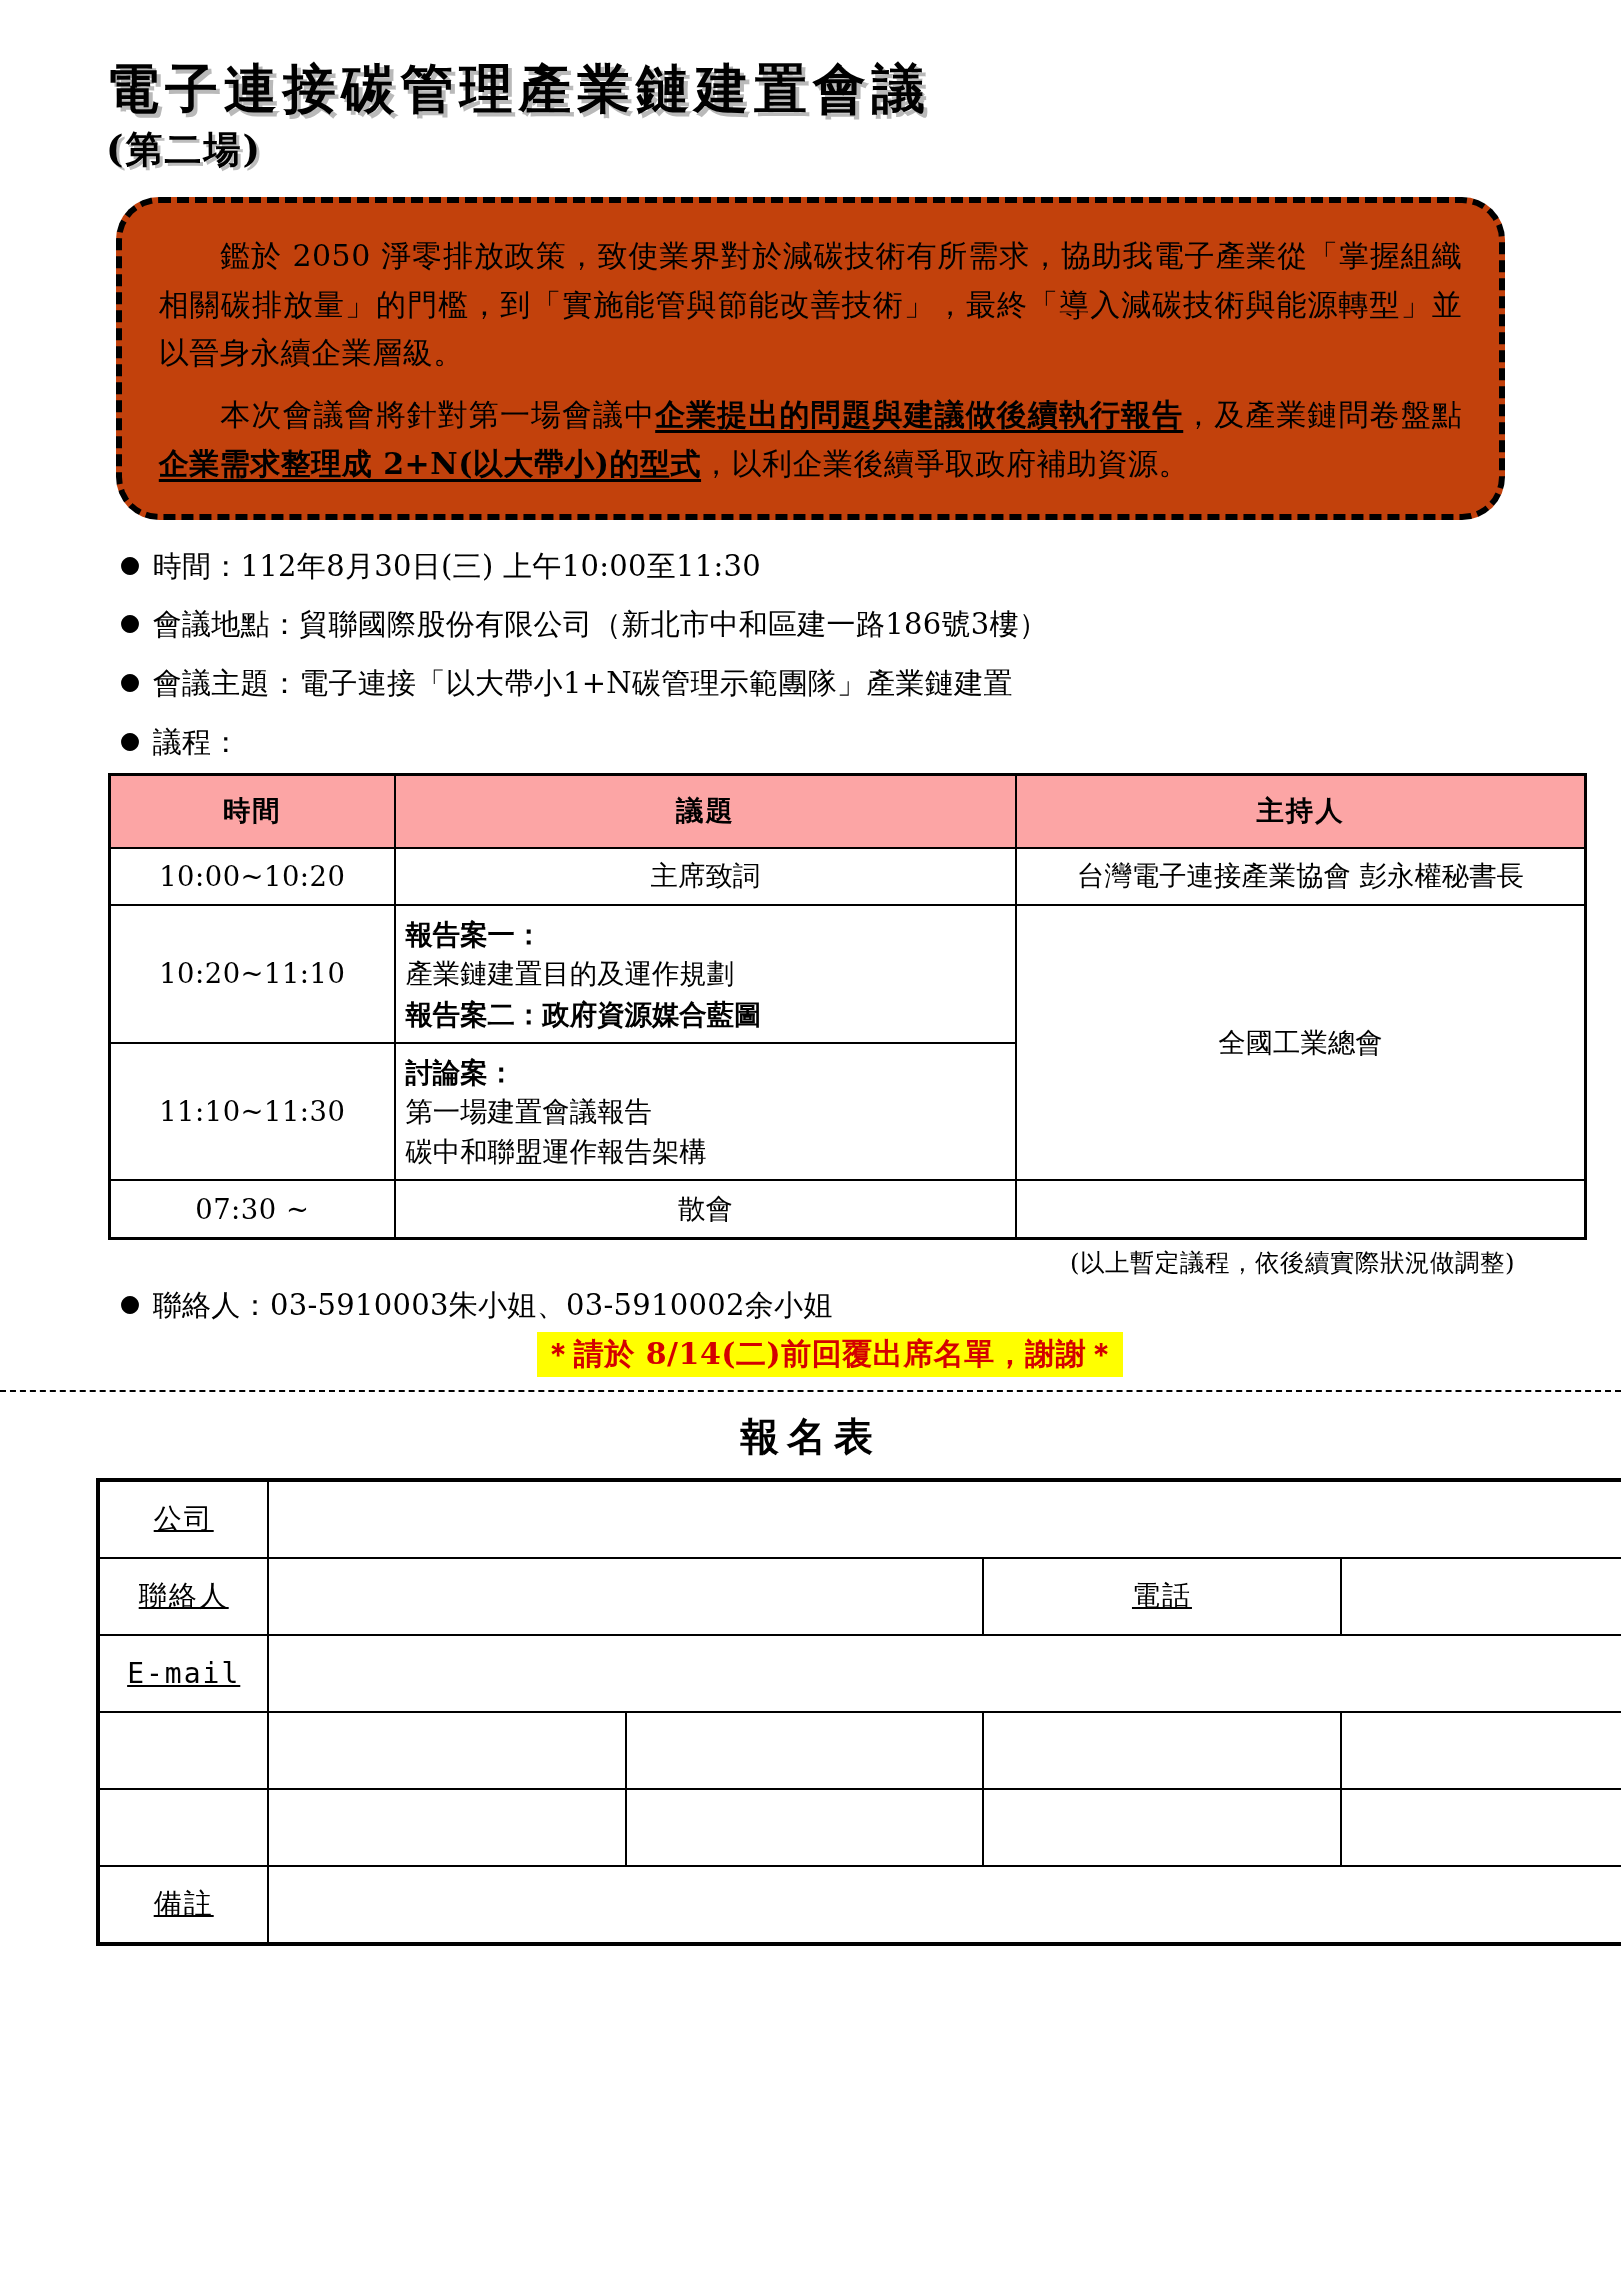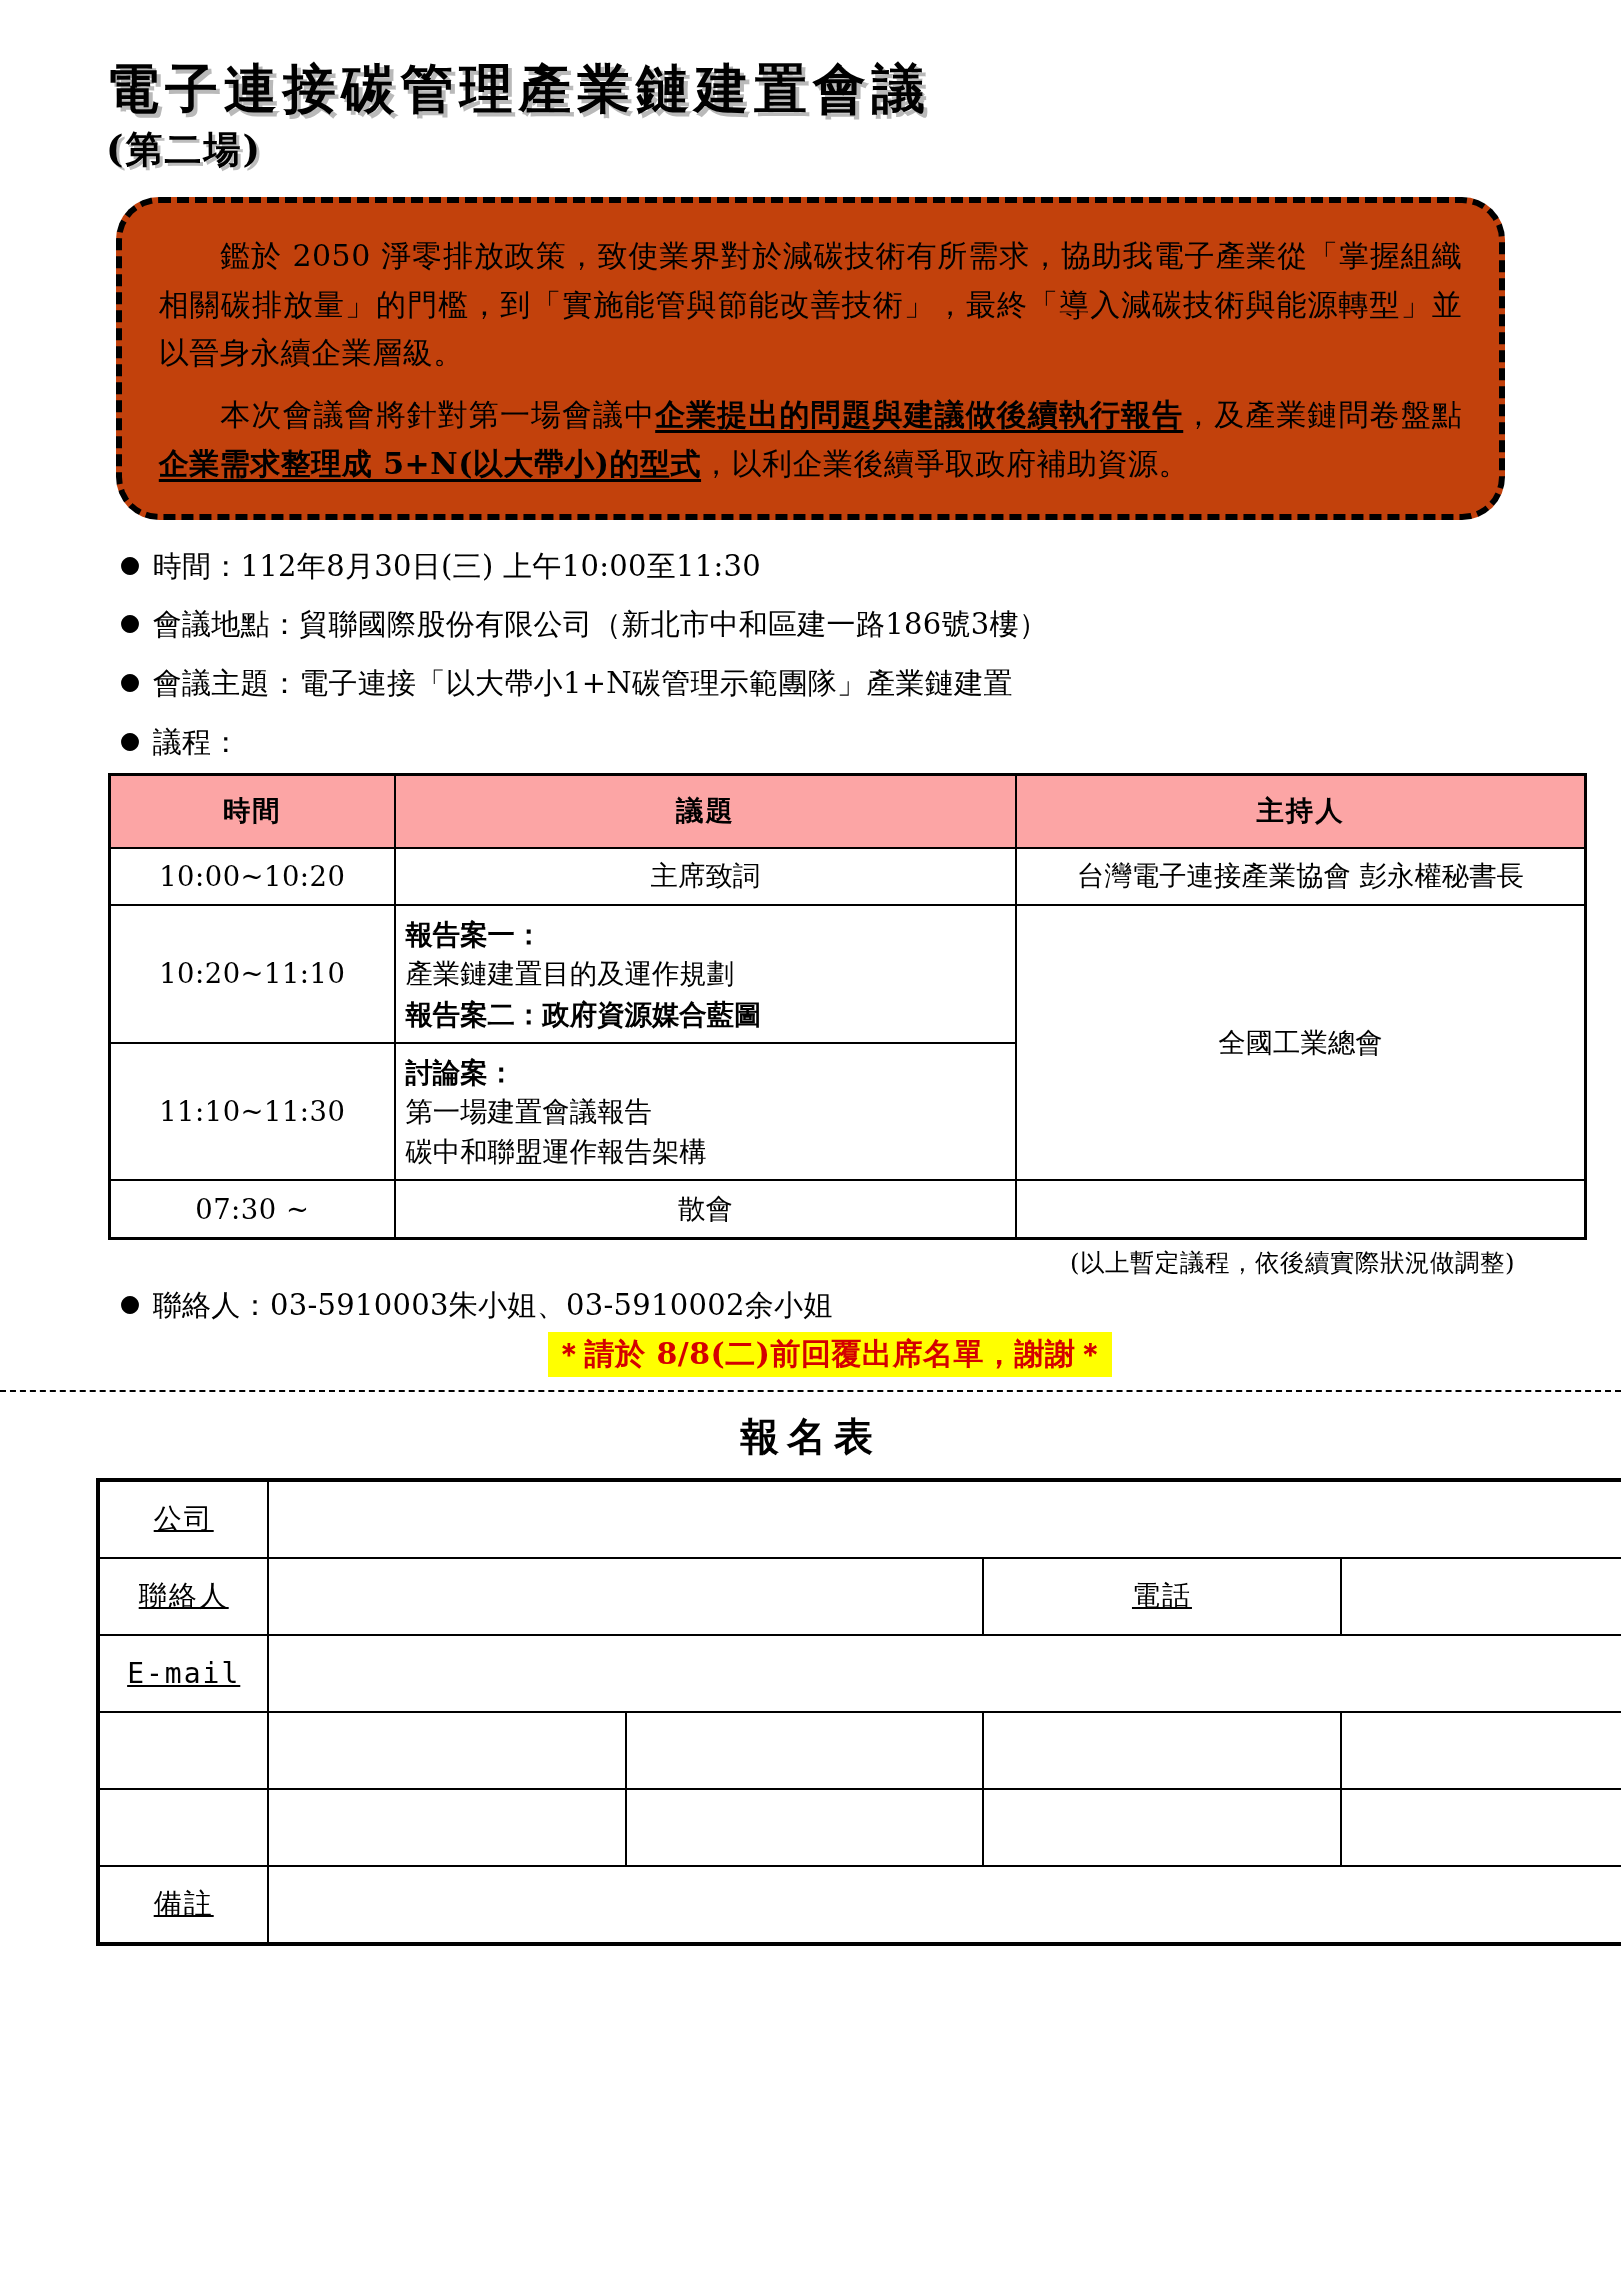--- a/index.html
+++ b/index.html
@@ -178,21 +178,21 @@
 
 <div class="page">
 
   <div class="title-wrap">
     <div class="main-title">電子連接碳管理產業鏈建置會議</div>
     <div class="sub-title">(第二場)</div>
   </div>
 
   <div class="intro-box">
     <p class="intro-p"><span class="indent"></span><span>鑑於 2050 淨零排放政策，致使業界對於減碳技術有所需求，協助我電子產業從「掌握組織相關碳排放量」的門檻，到「實施能管與節能改善技術」，最終「導入減碳技術與能源轉型」並以晉身永續企業層級。</span></p>
-    <p class="intro-p"><span class="indent"></span><span>本次會議會將針對第一場會議中</span><span class="bu">企業提出的問題與建議做後續執行報告</span><span>，及產業鏈問卷盤點</span><span class="bu">企業需求整理成 5+N(以大帶小)的型式</span><span>，以利企業後續爭取政府補助資源。</span></p>
+    <p class="intro-p"><span class="indent"></span><span>本次會議會將針對第一場會議中</span><span class="bu">企業提出的問題與建議做後續執行報告</span><span>，及產業鏈問卷盤點</span><span class="bu">企業需求整理成 2+N(以大帶小)的型式</span><span>，以利企業後續爭取政府補助資源。</span></p>
   </div>
 
   <div class="bullets">
     <div class="bullet-row">
       <span class="bullet-dot">●</span>
       <span class="bullet-text"><span>時間：</span><span>112年8月30日(三) 上午10:00至11:30</span></span>
     </div>
     <div class="bullet-row">
       <span class="bullet-dot">●</span>
       <span class="bullet-text"><span>會議地點：</span><span>貿聯國際股份有限公司（新北市中和區建一路186號3樓）</span></span>
@@ -253,21 +253,21 @@
   <div class="note-line">(以上暫定議程，依後續實際狀況做調整)</div>
 
   <div class="bullets contact-row">
     <div class="bullet-row" style="margin-bottom:3.9px;">
       <span class="bullet-dot">●</span>
       <span class="bullet-text"><span>聯絡人：</span><span>03-5910003朱小姐、03-5910002余小姐</span></span>
     </div>
   </div>
 
   <div class="highlight-row">
-    <span class="highlight">＊請於 8/8(二)前回覆出席名單，謝謝＊</span>
+    <span class="highlight">＊請於 8/14(二)前回覆出席名單，謝謝＊</span>
   </div>
 
   <div class="cutline"></div>
 
   <div class="form-title">報名表</div>
 
   <table class="regform">
     <tbody>
       <tr>
         <td class="lbl">公司</td>

